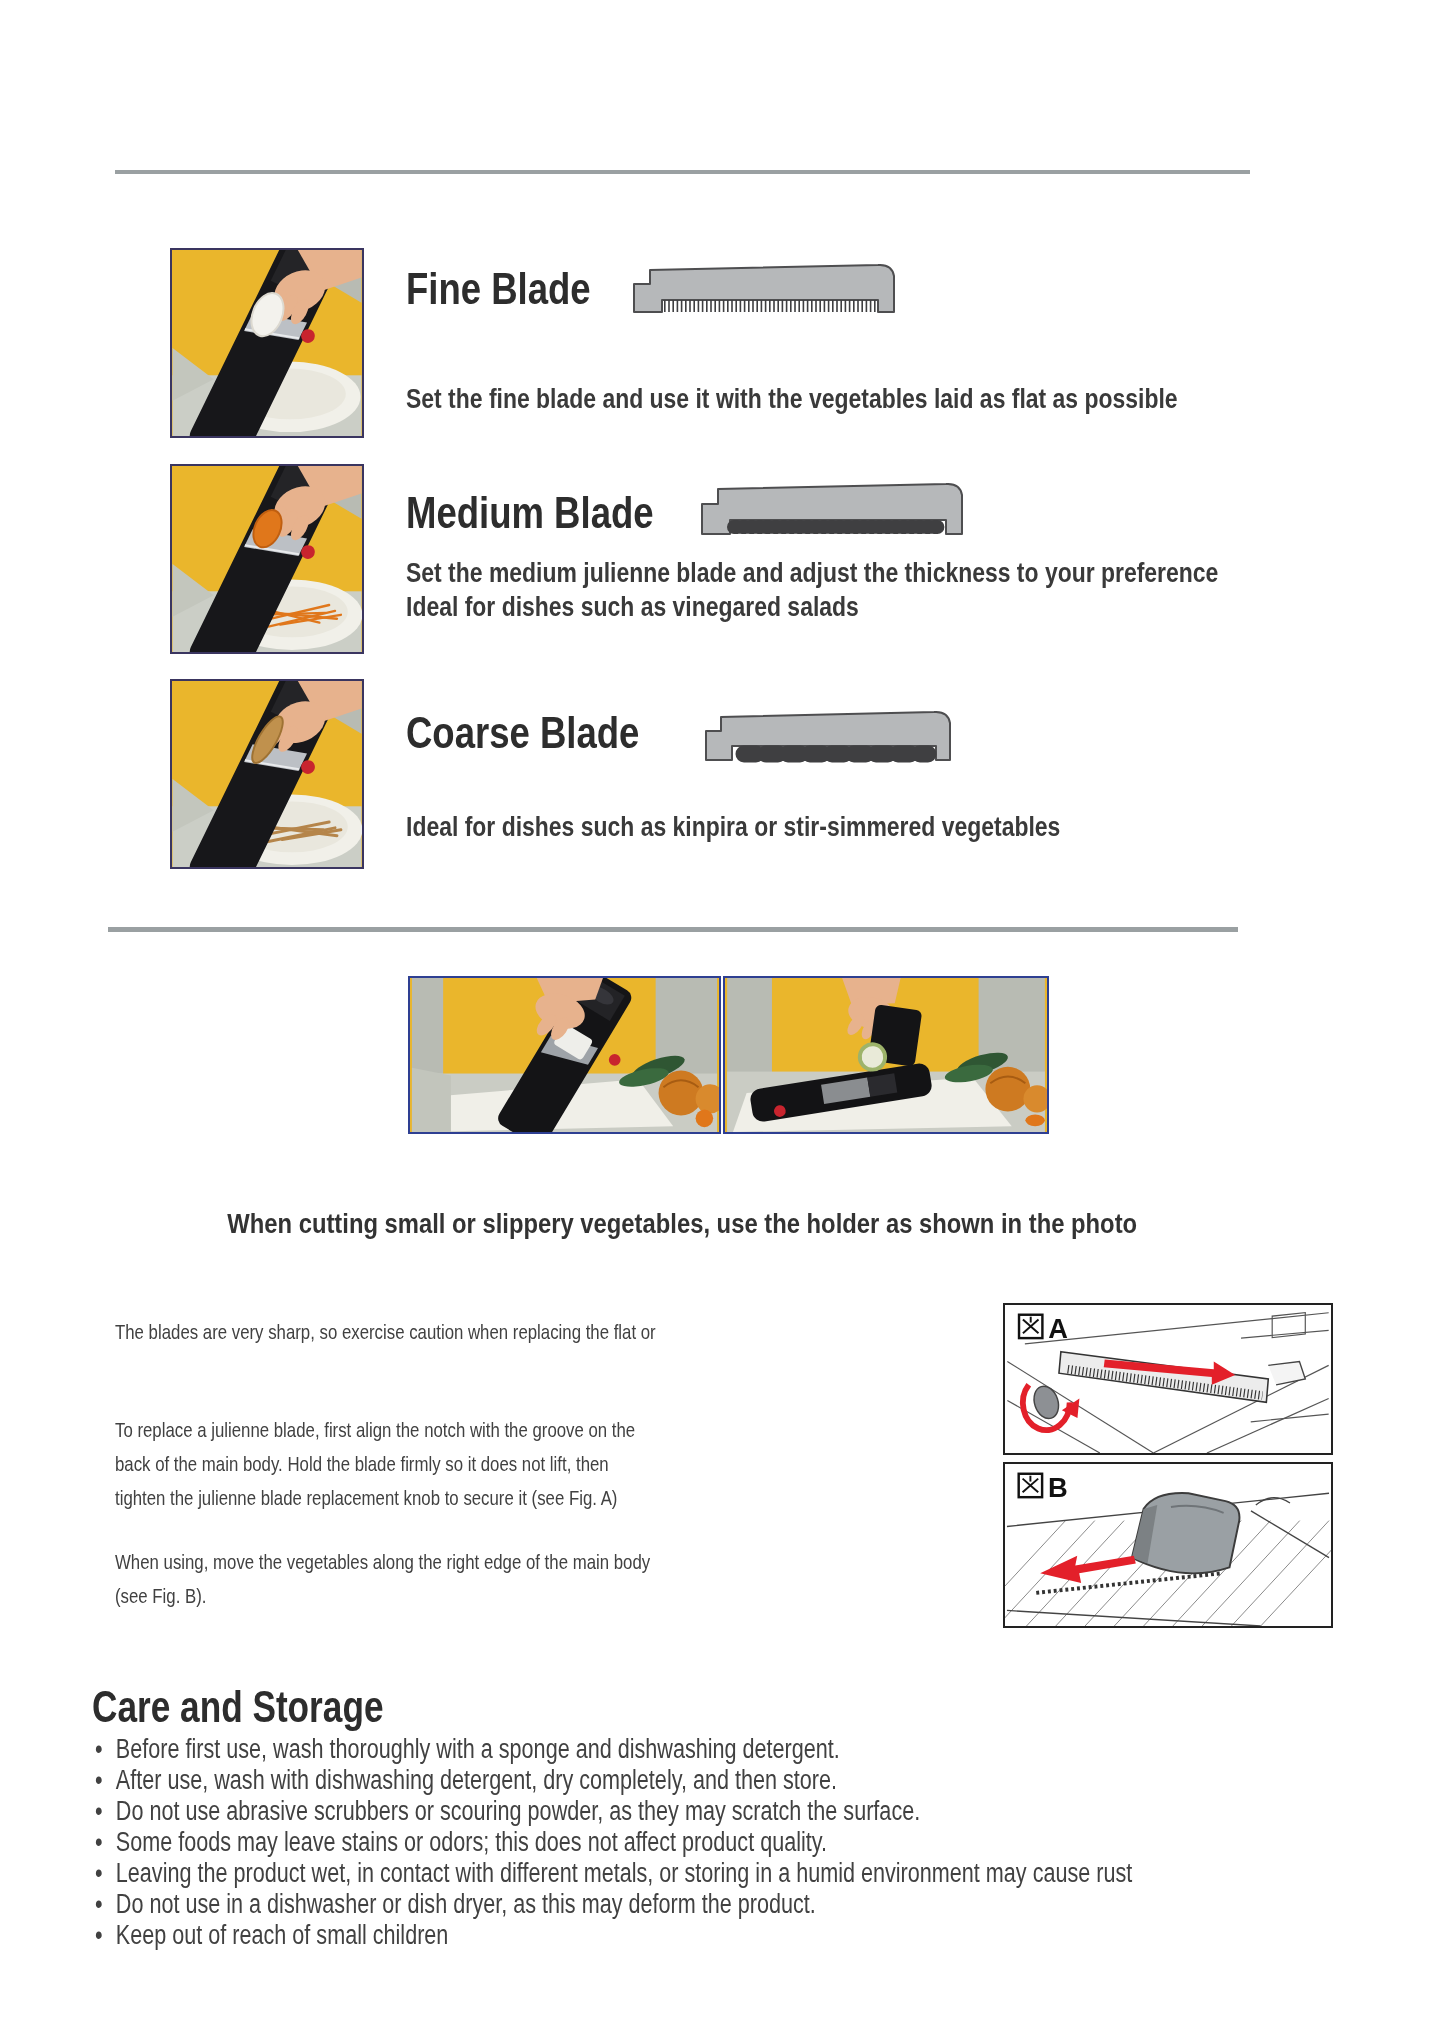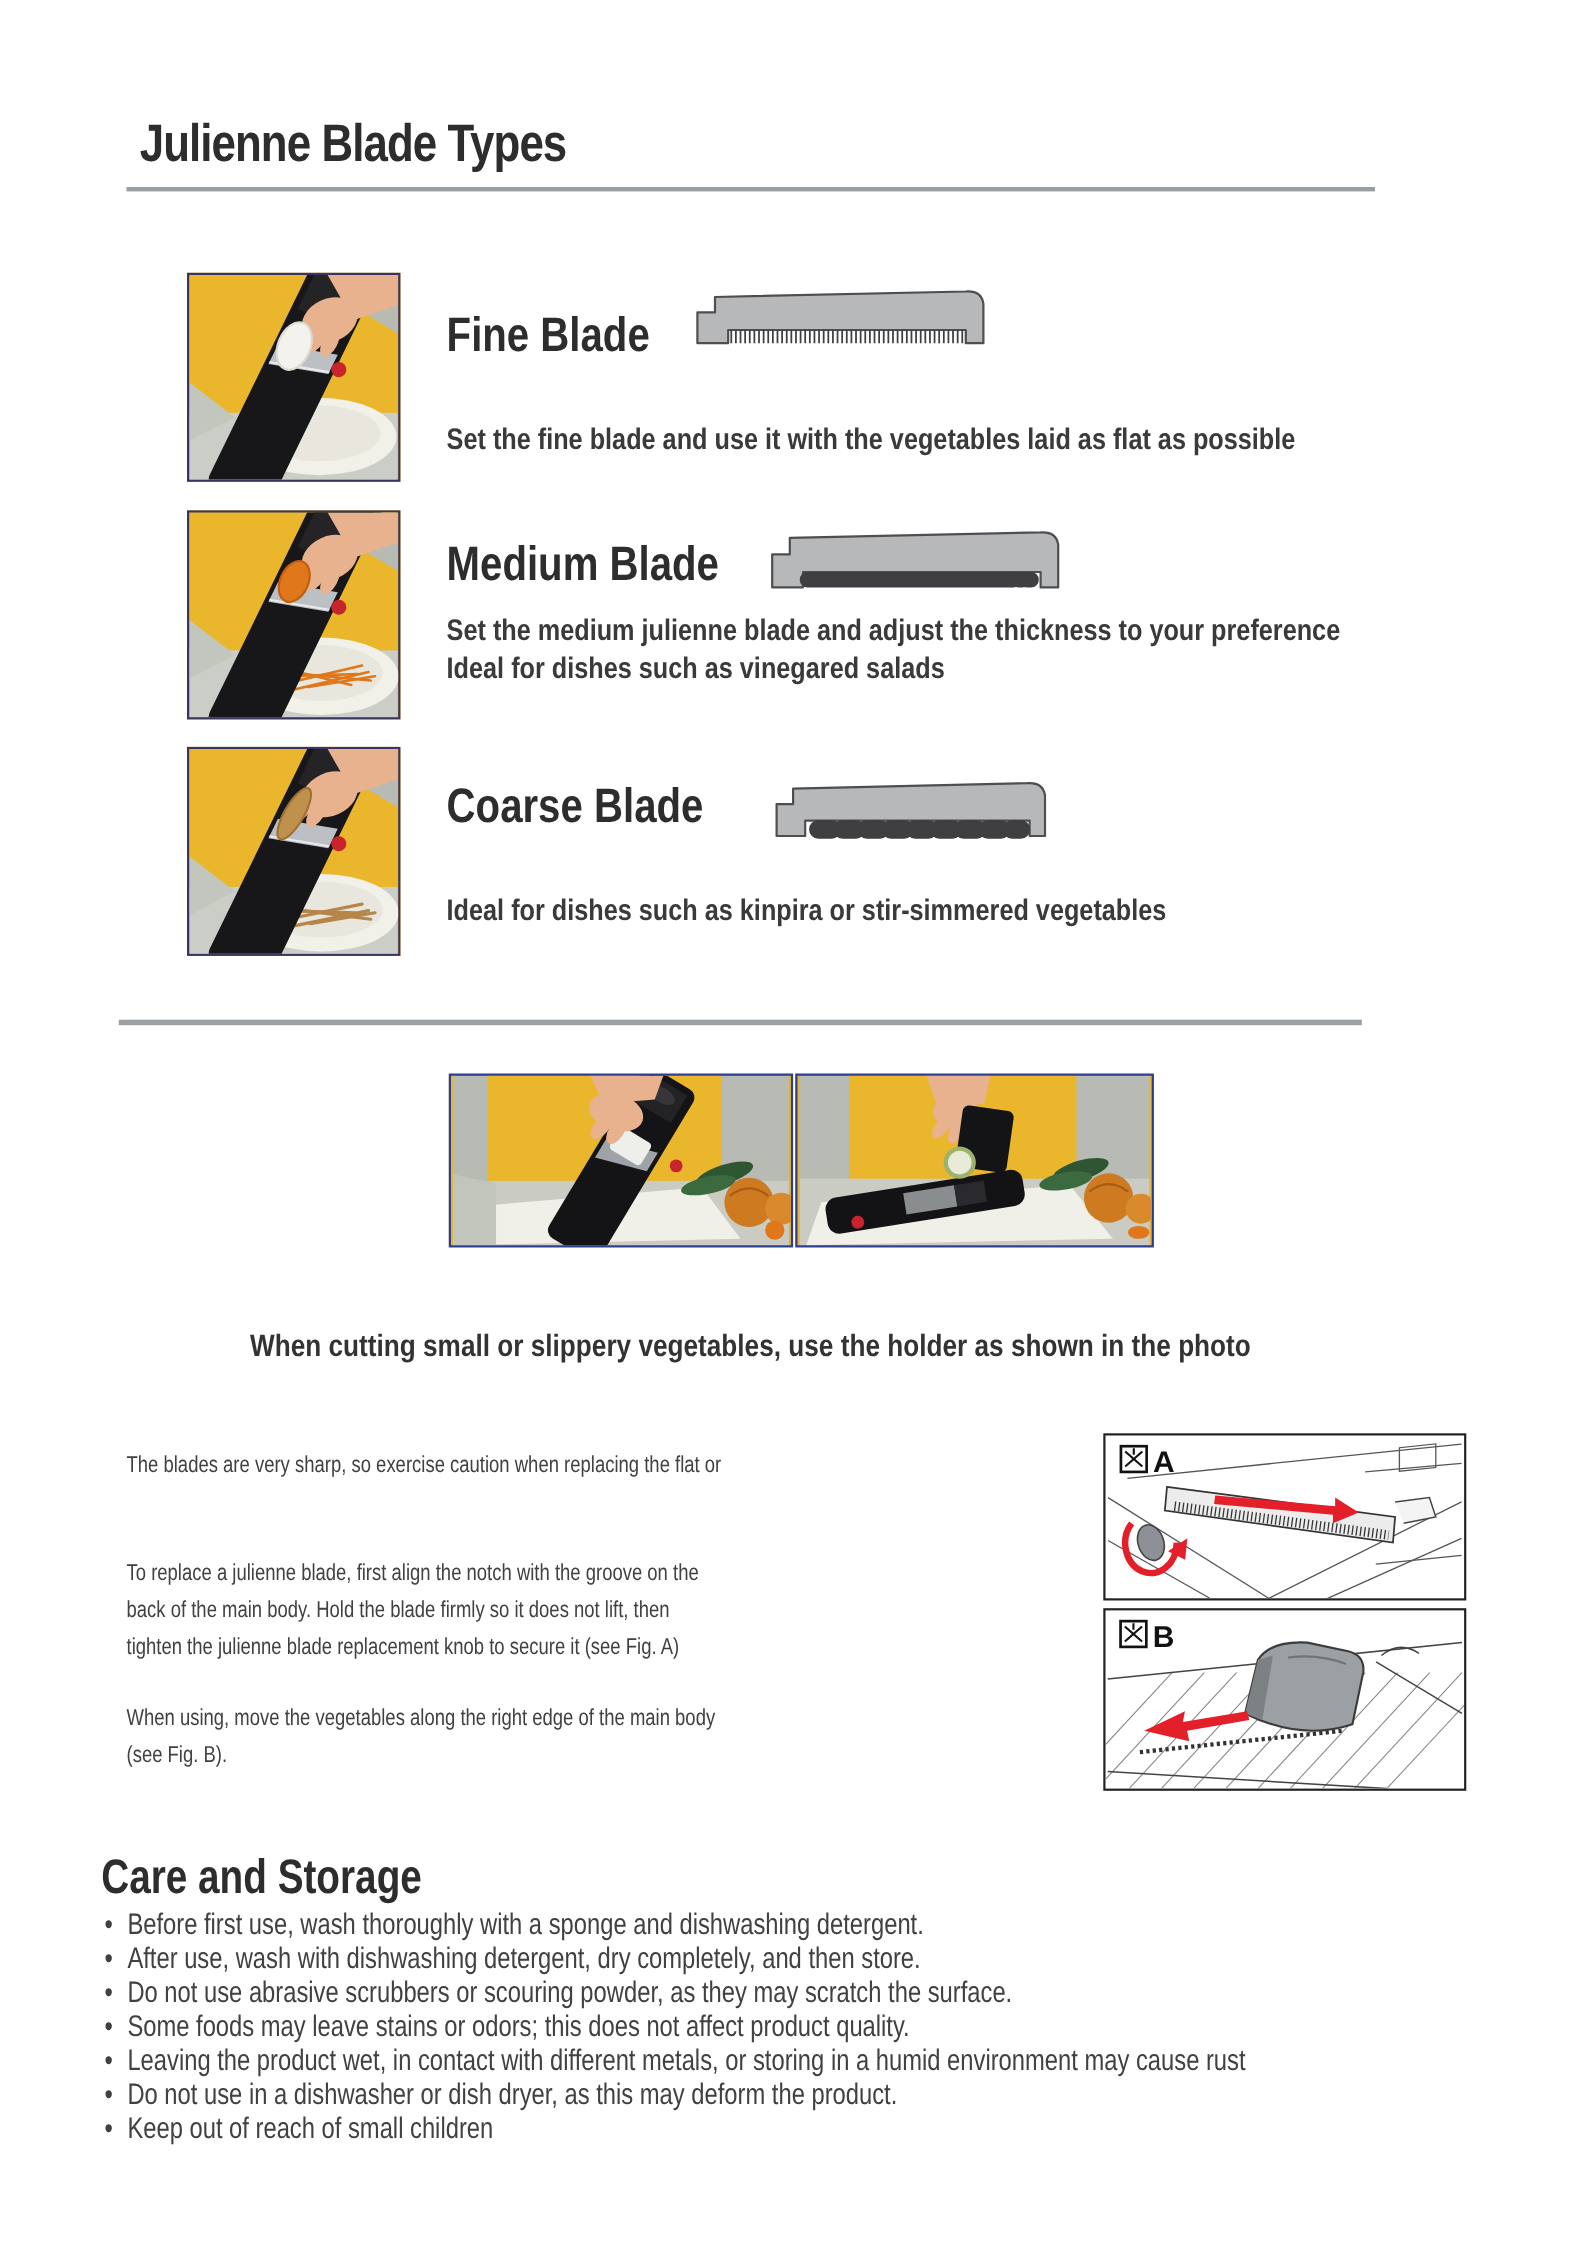--- a/index.html
+++ b/index.html
@@ -27,23 +27,20 @@
   .care-list{left:95px;top:1734px;}
   .care-item{font-size:27px;line-height:31px;color:#414141;transform:scaleX(.8);
         transform-origin:0 0;white-space:nowrap;}
   .care-item .dot{display:inline-block;width:26px;}
 </style>
 </head>
 <body>
 
 <div class="page">
 
-  <div class="abs page-title" style="left:127px;top:103px;">
-    <span class="cx83">Julienne Blade Types</span>
-  </div>
   <div class="abs rule" style="left:115px;top:170px;width:1135px;height:4px;"></div>
 
   <div class="abs photo" style="left:170px;top:248px;width:194px;height:190px;">
     <svg viewBox="0 0 193 190">
       <rect width="193" height="190" fill="#eab62c"></rect>
       <polygon points="122,0 193,0 193,54 136,20" fill="#b8bbb3"></polygon>
       <rect y="128" width="193" height="62" fill="#cbcec6"></rect>
       <polygon points="0,100 42,132 0,154" fill="#c3c6bd"></polygon>
       <ellipse cx="120" cy="150" rx="72" ry="36" fill="#f1f0e9"></ellipse>
       <ellipse cx="120" cy="147" rx="57" ry="26" fill="#e9e7dd"></ellipse>
@@ -55,21 +52,21 @@
         <circle cx="131" cy="70" r="7" fill="#c8242e"></circle>
       </g>
       <polygon points="128,0 193,0 193,28 152,42" fill="#e7b28d"></polygon>
       <ellipse cx="130" cy="42" rx="27" ry="20" fill="#e7b28d" transform="rotate(-24 130 42)"></ellipse>
       <ellipse cx="106" cy="54" rx="7" ry="15" fill="#e7b28d" transform="rotate(35 106 54)"></ellipse>
       <ellipse cx="118" cy="59" rx="7" ry="15" fill="#e7b28d" transform="rotate(32 118 59)"></ellipse>
       <ellipse cx="130" cy="63" rx="7" ry="14" fill="#e7b28d" transform="rotate(28 130 63)"></ellipse>
       <ellipse cx="97" cy="66" rx="15" ry="23" fill="#f3f2ed" stroke="#dcd9d0" stroke-width="2" transform="rotate(22 97 66)"></ellipse>
     </svg>
   </div>
-  <div class="abs blade-h" style="left:406px;top:280px;">
+  <div class="abs blade-h" style="left:406px;top:264px;">
     <span class="cx83">Fine Blade</span>
   </div>
   <div class="abs" style="left:628px;top:260px;width:276px;height:62px;">
     <svg viewBox="0 0 276 62" style="display:block;width:100%;height:100%;">
       <path d="M6,24 L22,24 L22,10 L250,5 Q264,4 266,16 L266,52 L250,52 L250,40 L34,40 L34,52 L6,52 Z" fill="#b6b8ba" stroke="#4e4e50" stroke-width="2" stroke-linejoin="round"></path>
       <line x1="36" y1="46" x2="248" y2="46" stroke="#3f3f41" stroke-width="12" stroke-dasharray="1.6 2.6"></line>
     </svg>
   </div>
   <div class="abs blade-desc" style="left:406px;top:366px;margin-top:16px;">
     <span class="cx85">Set the fine blade and use it with the vegetables laid as flat as possible</span>

